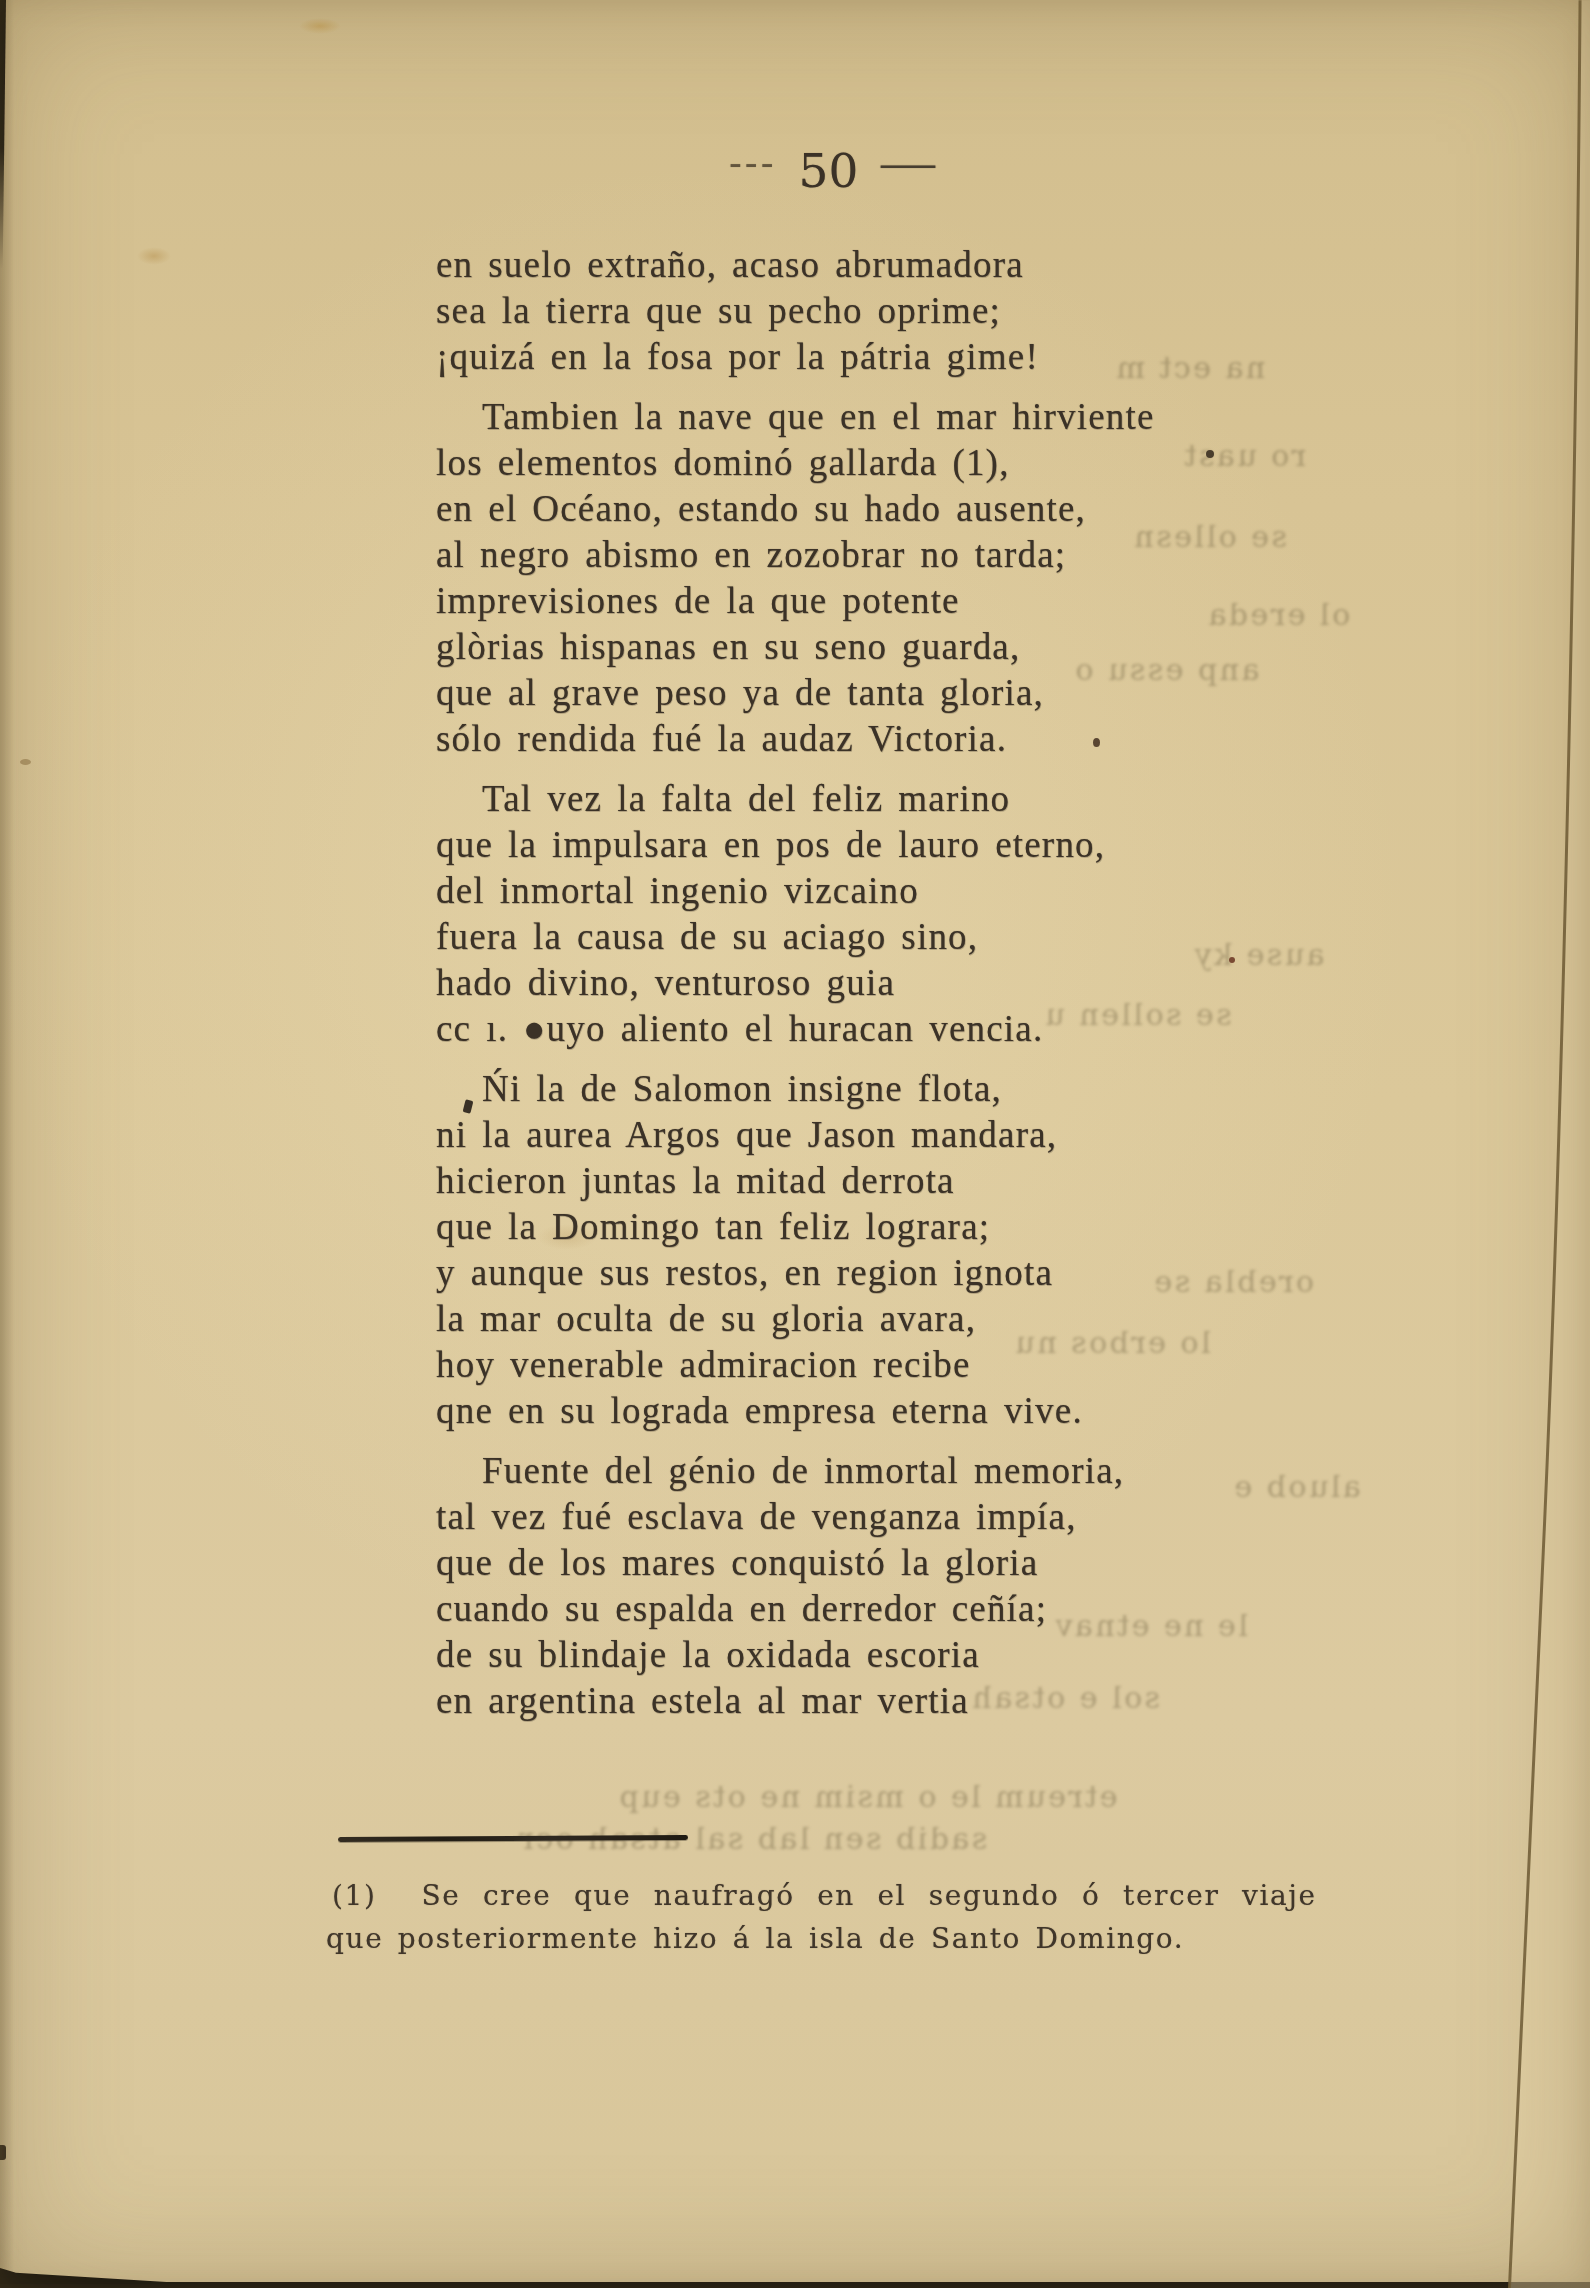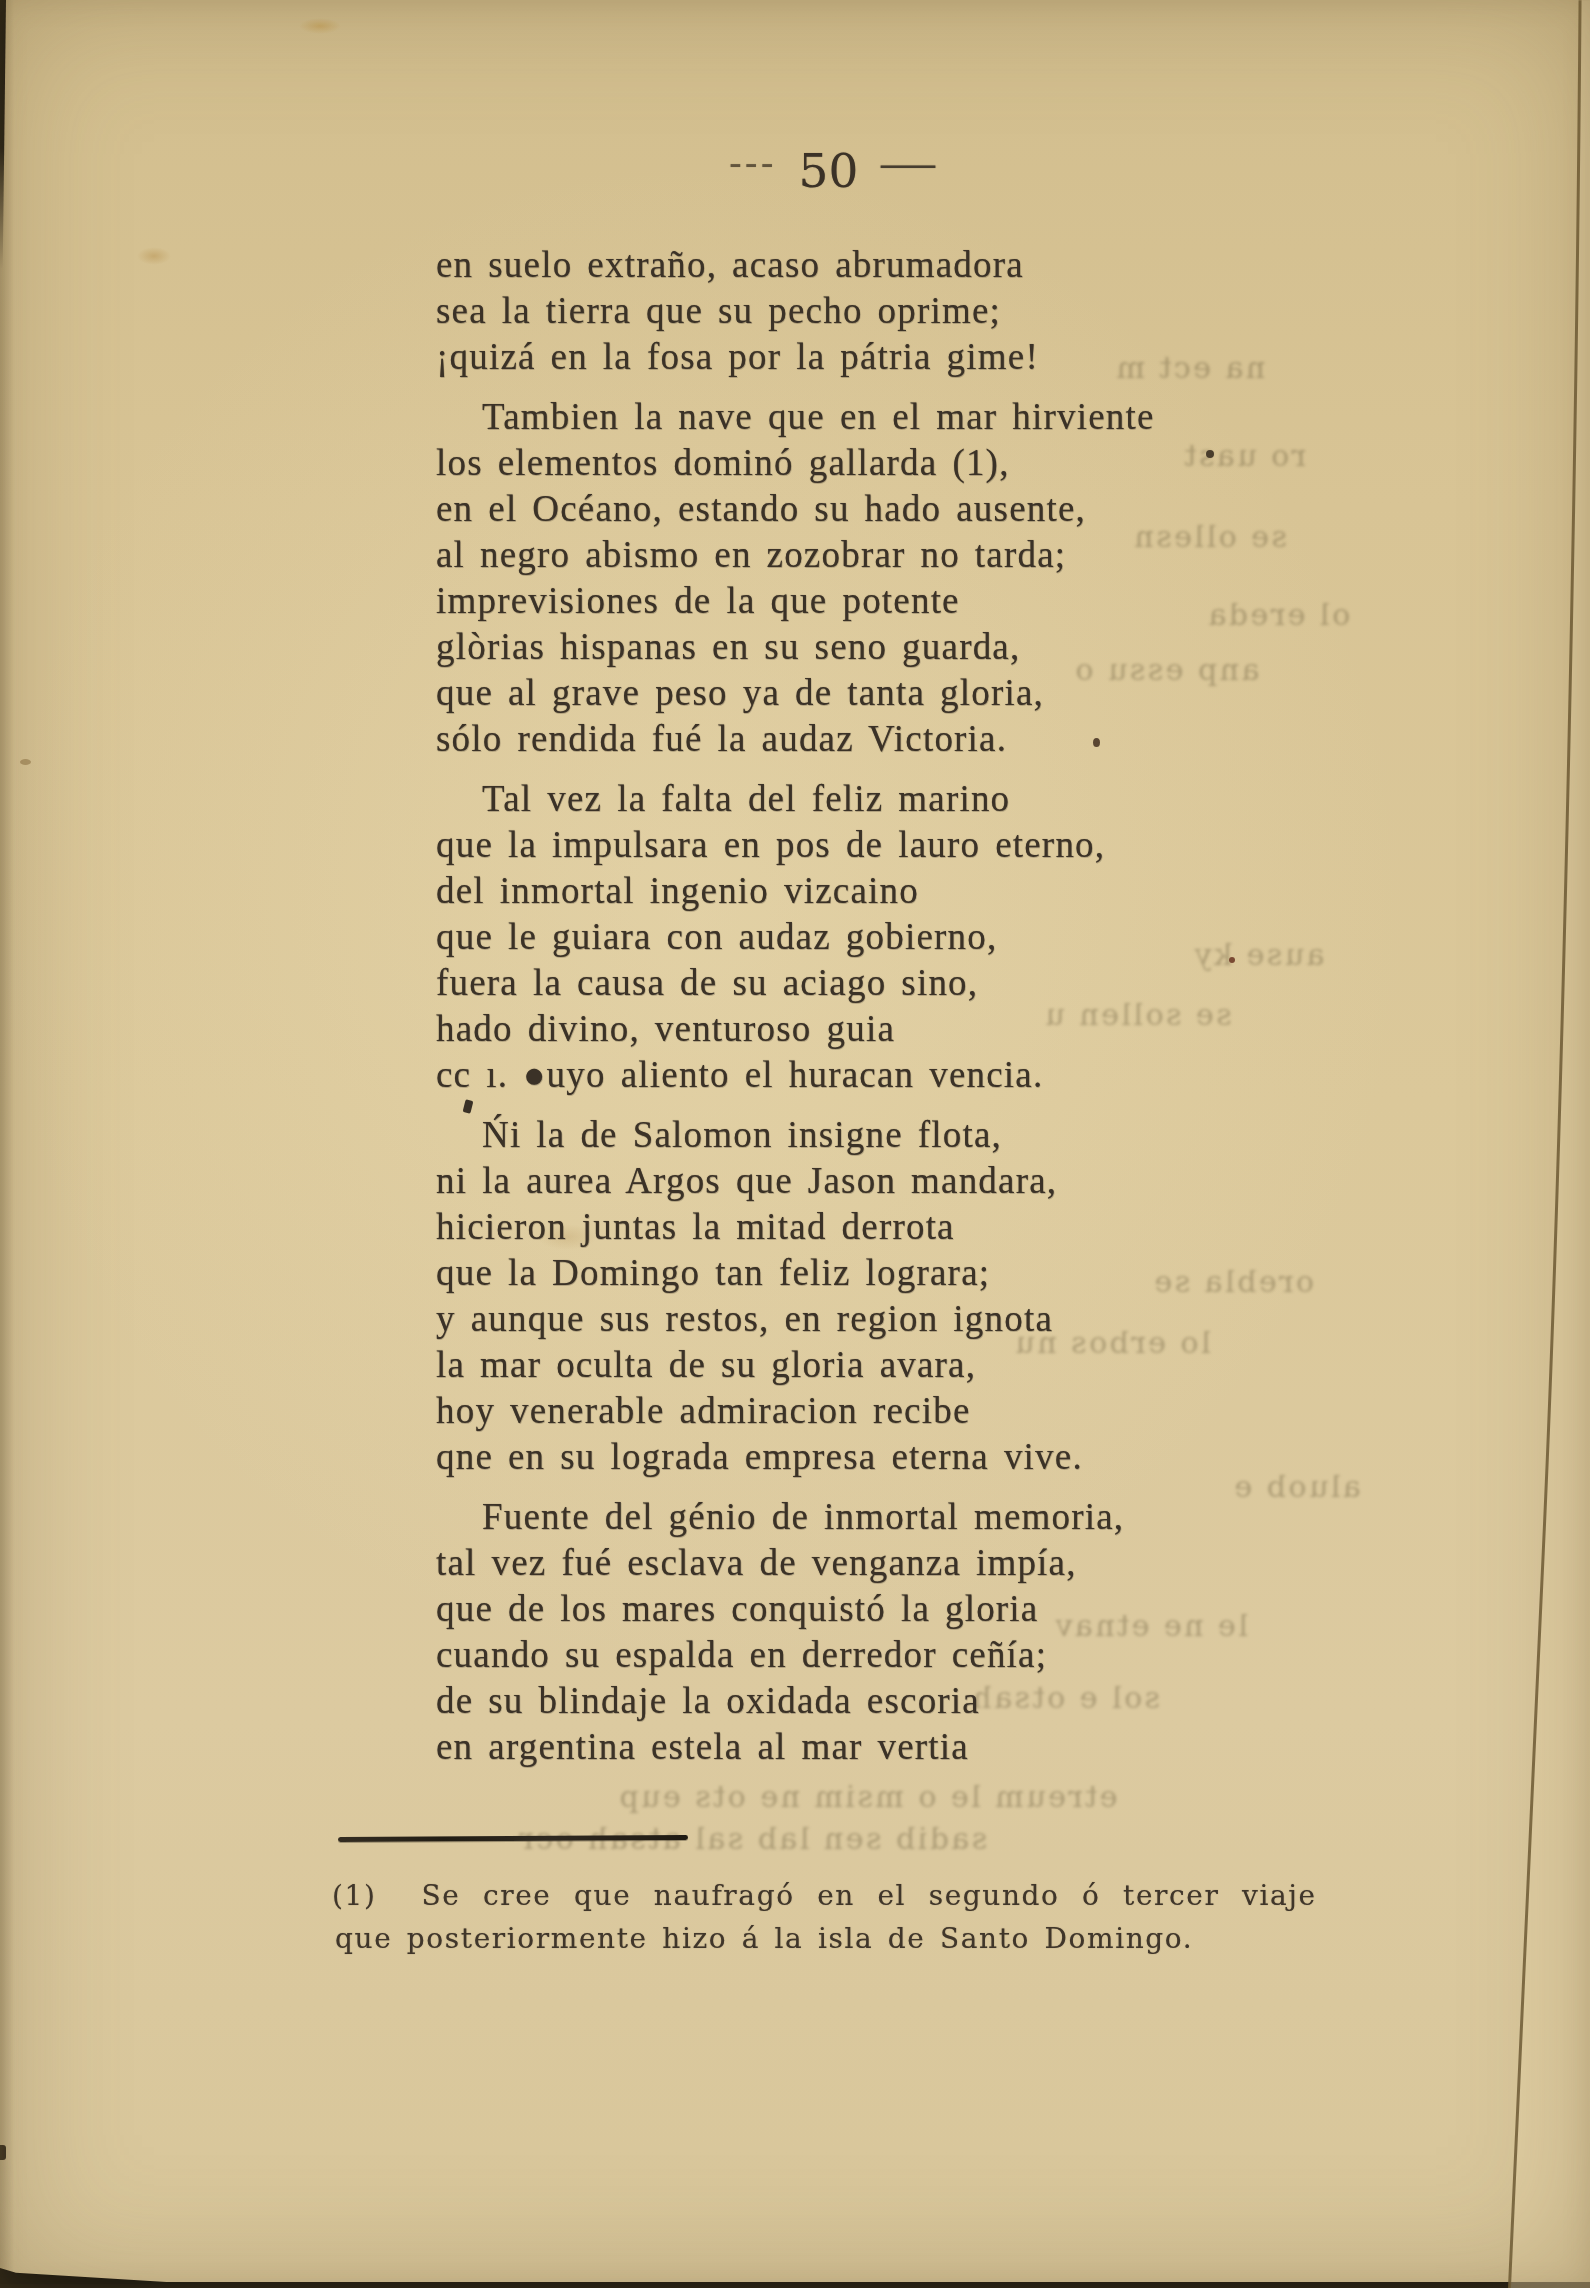--- a/index.html
+++ b/index.html
@@ -41,21 +41,21 @@
     background:linear-gradient(90deg,#332c21,#221d14 30%,#2f2920 60%,#1f1a12);
     border-radius:3px;transform:rotate(-.3deg);
     box-shadow:0 1px 0 rgba(44,38,29,.35);
   }
   .fn{
     position:absolute;color:#40362a;font-size:28px;
     letter-spacing:1.6px;white-space:pre;
     text-shadow:0 0 1px rgba(64,54,42,.5);
   }
   .fn1{left:332px;top:1879px;word-spacing:12px;}
-  .fn2{left:335px;top:1922px;word-spacing:4px;text-align:center;}
+  .fn2{left:326px;top:1922px;word-spacing:4px;text-align:center;}
 
   
   .showthrough{position:absolute;inset:0;pointer-events:none;}
   .ghost{
     position:absolute;font-size:30px;letter-spacing:2.5px;white-space:pre;
     color:rgba(98,83,52,.38);filter:blur(1.7px);
     transform:scaleX(-1);
   }
 
   
@@ -134,21 +134,20 @@
       <div class="line">los elementos dominó gallarda (1),</div>
       <div class="line">en el Océano, estando su hado ausente,</div>
       <div class="line">al negro abismo en zozobrar no tarda;</div>
       <div class="line">imprevisiones de la que potente</div>
       <div class="line">glòrias hispanas en su seno guarda,</div>
       <div class="line">que al grave peso ya de tanta gloria,</div>
       <div class="line">sólo rendida fué la audaz Victoria.</div>
       <div class="line ind">Tal vez la falta del feliz marino</div>
       <div class="line">que la impulsara en pos de lauro eterno,</div>
       <div class="line">del inmortal ingenio vizcaino</div>
-      <div class="line">que le guiara con audaz gobierno,</div>
       <div class="line">fuera la causa de su aciago sino,</div>
       <div class="line">hado divino, venturoso guia</div>
       <div class="line">cc ı. ●uyo aliento el huracan vencia.</div>
       <div class="line ind">Ńi la de Salomon insigne flota,</div>
       <div class="line">ni la aurea Argos que Jason mandara,</div>
       <div class="line">hicieron juntas la mitad derrota</div>
       <div class="line">que la Domingo tan feliz lograra;</div>
       <div class="line">y aunque sus restos, en region ignota</div>
       <div class="line">la mar oculta de su gloria avara,</div>
       <div class="line">hoy venerable admiracion recibe</div>

